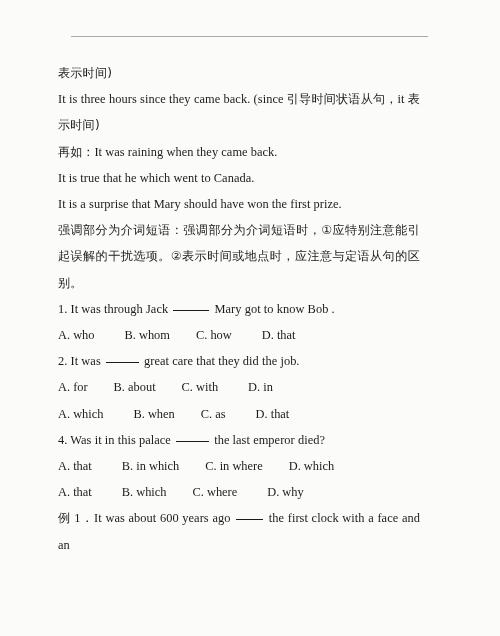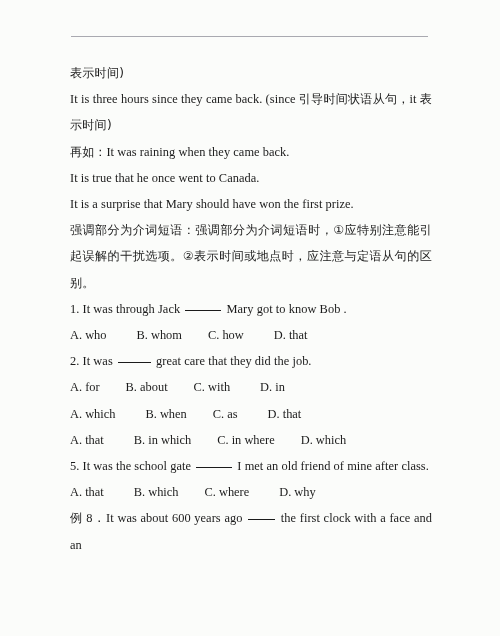--- a/index.html
+++ b/index.html
@@ -30,21 +30,21 @@
     position: absolute;
     left: 71px;
     top: 36px;
     width: 357px;
     height: 1px;
     background: #a9a9b0;
   }
 
   .body-text {
     position: absolute;
-    left: 70px;
+    left: 58px;
     top: 60px;
     width: 362px;
   }
 
   .line {
     font-size: 12.4px;
     line-height: 26.2px;
     white-space: nowrap;
     letter-spacing: 0.05px;
     color: #1b1b1b;
@@ -103,45 +103,45 @@
   <div class="body-text">
 
     <div class="line cn">表示时间)</div>
 
     <div class="line mixed justify"><span>It is three hours since they came back. (since </span><span class="han">引导时间状语从句，</span><span>it </span><span class="han">表</span></div>
 
     <div class="line cn">示时间)</div>
 
     <div class="line mixed"><span class="han">再如：</span><span>It was raining when they came back.</span></div>
 
-    <div class="line">It is true that he once went to Canada.</div>
+    <div class="line">It is true that he which went to Canada.</div>
 
     <div class="line">It is a surprise that Mary should have won the first prize.</div>
 
     <div class="line cn justify">强调部分为介词短语：强调部分为介词短语时，①应特别注意能引</div>
 
     <div class="line cn justify">起误解的干扰选项。②表示时间或地点时，应注意与定语从句的区</div>
 
     <div class="line cn">别。</div>
 
     <div class="line"><span>1. It was through Jack </span><span class="blank w-long"></span><span> Mary got to know Bob .</span></div>
 
     <div class="opts"><span class="opt-a">A. who</span><span class="gap-1"></span><span>B. whom</span><span class="gap-2"></span><span>C. how</span><span class="gap-3"></span><span>D. that</span></div>
 
     <div class="line"><span>2. It was </span><span class="blank w-med"></span><span> great care that they did the job.</span></div>
 
     <div class="opts"><span class="opt-a">A. for</span><span class="gap-2"></span><span>B. about</span><span class="gap-2"></span><span>C. with</span><span class="gap-3"></span><span>D. in</span></div>
 
 
     <div class="opts"><span class="opt-a">A. which</span><span class="gap-1"></span><span>B. when</span><span class="gap-2"></span><span>C. as</span><span class="gap-3"></span><span>D. that</span></div>
 
+    <div class="line"><span>4. Was it in this palace </span><span class="blank w-med"></span><span> the last emperor died?</span></div>
 
     <div class="opts"><span class="opt-a">A. that</span><span class="gap-1"></span><span>B. in which</span><span class="gap-2"></span><span>C. in where</span><span class="gap-2"></span><span>D. which</span></div>
 
-    <div class="line"><span>5. It was the school gate </span><span class="blank w-long"></span><span> I met an old friend of mine after class.</span></div>
 
     <div class="opts"><span class="opt-a">A. that</span><span class="gap-1"></span><span>B. which</span><span class="gap-2"></span><span>C. where</span><span class="gap-3"></span><span>D. why</span></div>
 
 
-    <div class="line mixed justify"><span class="han">例</span><span> 8．It was about 600 years ago </span><span class="blank w-short"></span><span> the first clock with a face and an</span></div>
+    <div class="line mixed justify"><span class="han">例</span><span> 1．It was about 600 years ago </span><span class="blank w-short"></span><span> the first clock with a face and an</span></div>
 
   </div>
 </div>
 
 </body></html>

